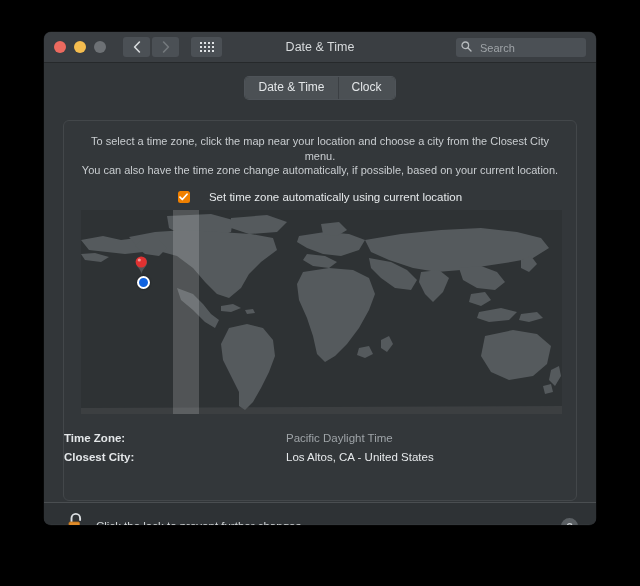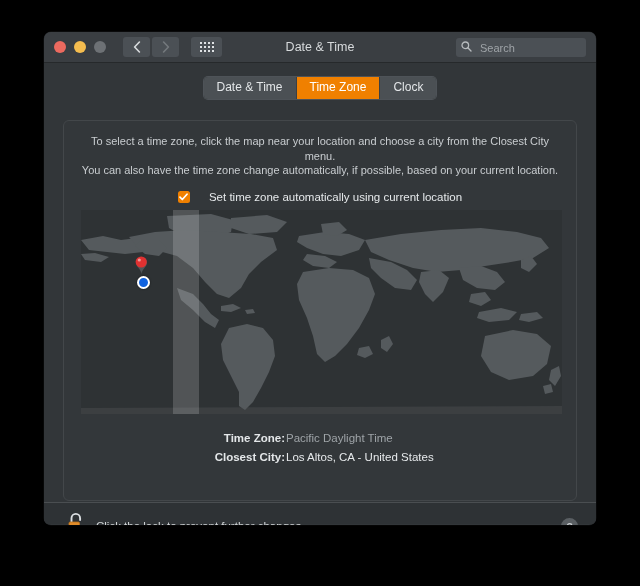--- a/index.html
+++ b/index.html
@@ -225,21 +225,20 @@
     left: 0; right: 0;
     top: 311px;
     font-size: 11.5px;
   }
   .irow {
     display: flex;
     margin-bottom: 7px;
   }
   .ilabel {
     width: 222px;
-    text-align: right;
     padding-right: 1px;
     color: #e4e7e9;
     font-weight: bold;
   }
   .ival { color: #e6e9eb; }
   .ival.dim { color: #9ea3a7; }
 
   
   #divider {
     position: absolute;
@@ -335,21 +334,20 @@
       </span>
       <input type="text" placeholder="Search" style="">
     </div>
   </div>
 
   <div id="body">
 
     <div id="tabs">
       <div id="tabstrip">
         <div class="tab">Date &amp; Time</div>
-        <div class="tab active">Time Zone</div>
         <div class="tab">Clock</div>
       </div>
     </div>
 
     <div id="panel">
 
       <div id="desc">
         <div>To select a time zone, click the map near your location and choose a city from the Closest City menu.</div>
         <div>You can also have the time zone change automatically, if possible, based on your current location.</div>
       </div>

